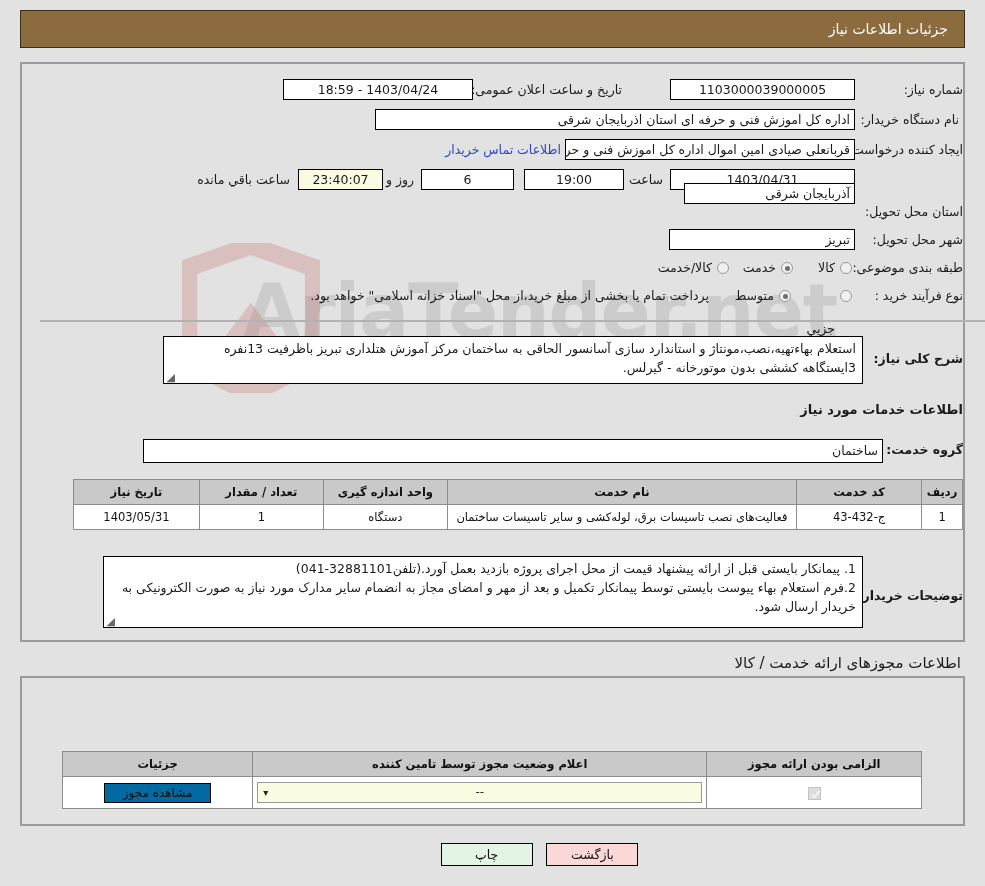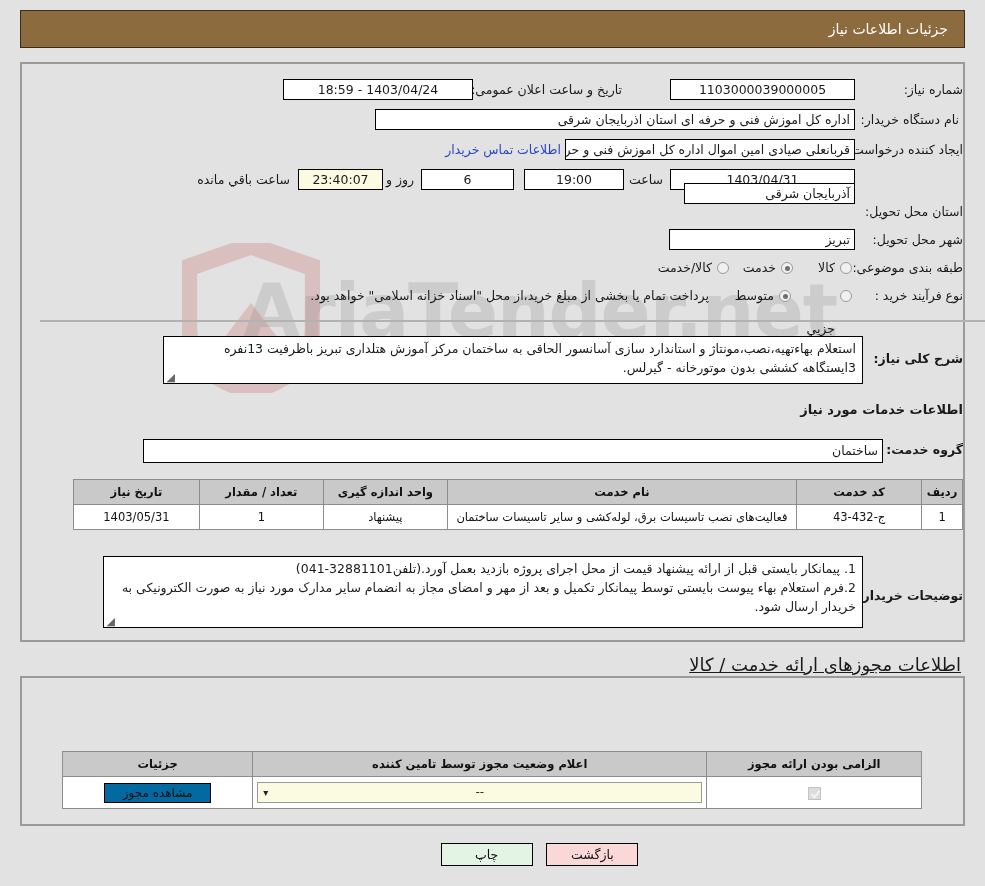--- a/index.html
+++ b/index.html
@@ -178,23 +178,22 @@
     position: absolute;
     left: 20px; top: 676px;
     width: 945px; height: 150px;
     border: 2px solid #9a9a9a;
     box-sizing: border-box;
     z-index: 1;
   }
   .permits-title {
     position: absolute;
     right: 24px; top: 654px;
-    font-size: 18px;
+    font-size: 15px;
     z-index: 2;
-    text-decoration: underline;
   }
   .chk {
     display: inline-block;
     width: 13px; height: 13px;
     border: 1px solid #c3c3c3;
     background: #dcdcdc;
     box-sizing: border-box;
     position: relative;
     vertical-align: middle;
   }
@@ -342,21 +341,21 @@
         <th style="width:120px;">واحد اندازه گیری</th>
         <th style="width:120px;">تعداد / مقدار</th>
         <th style="width:120px;">تاریخ نیاز</th>
       </tr>
     </thead>
     <tbody>
       <tr>
         <td>1</td>
         <td>ج-432-43</td>
         <td>فعالیت‌های نصب تاسیسات برق، لوله‌کشی و سایر تاسیسات ساختمان</td>
-        <td>پیشنهاد</td>
+        <td>دستگاه</td>
         <td>1</td>
         <td>1403/05/31</td>
       </tr>
     </tbody>
   </table>
 
   <div class="lbl bold" style="right:0px; top:524px;">توضیحات خریدار:</div>
   <div class="descbox" style="right:100px; top:492px; width:760px; height:72px;">
     <div>1. پیمانکار بایستی قبل از ارائه پیشنهاد قیمت از محل اجرای پروژه بازدید بعمل آورد.(تلفن32881101-041)</div>
     <div>2.فرم استعلام بهاء پیوست بایستی توسط پیمانکار تکمیل و بعد از مهر و امضای مجاز به انضمام سایر مدارک مورد نیاز به صورت الکترونیکی به خریدار ارسال شود.</div>

